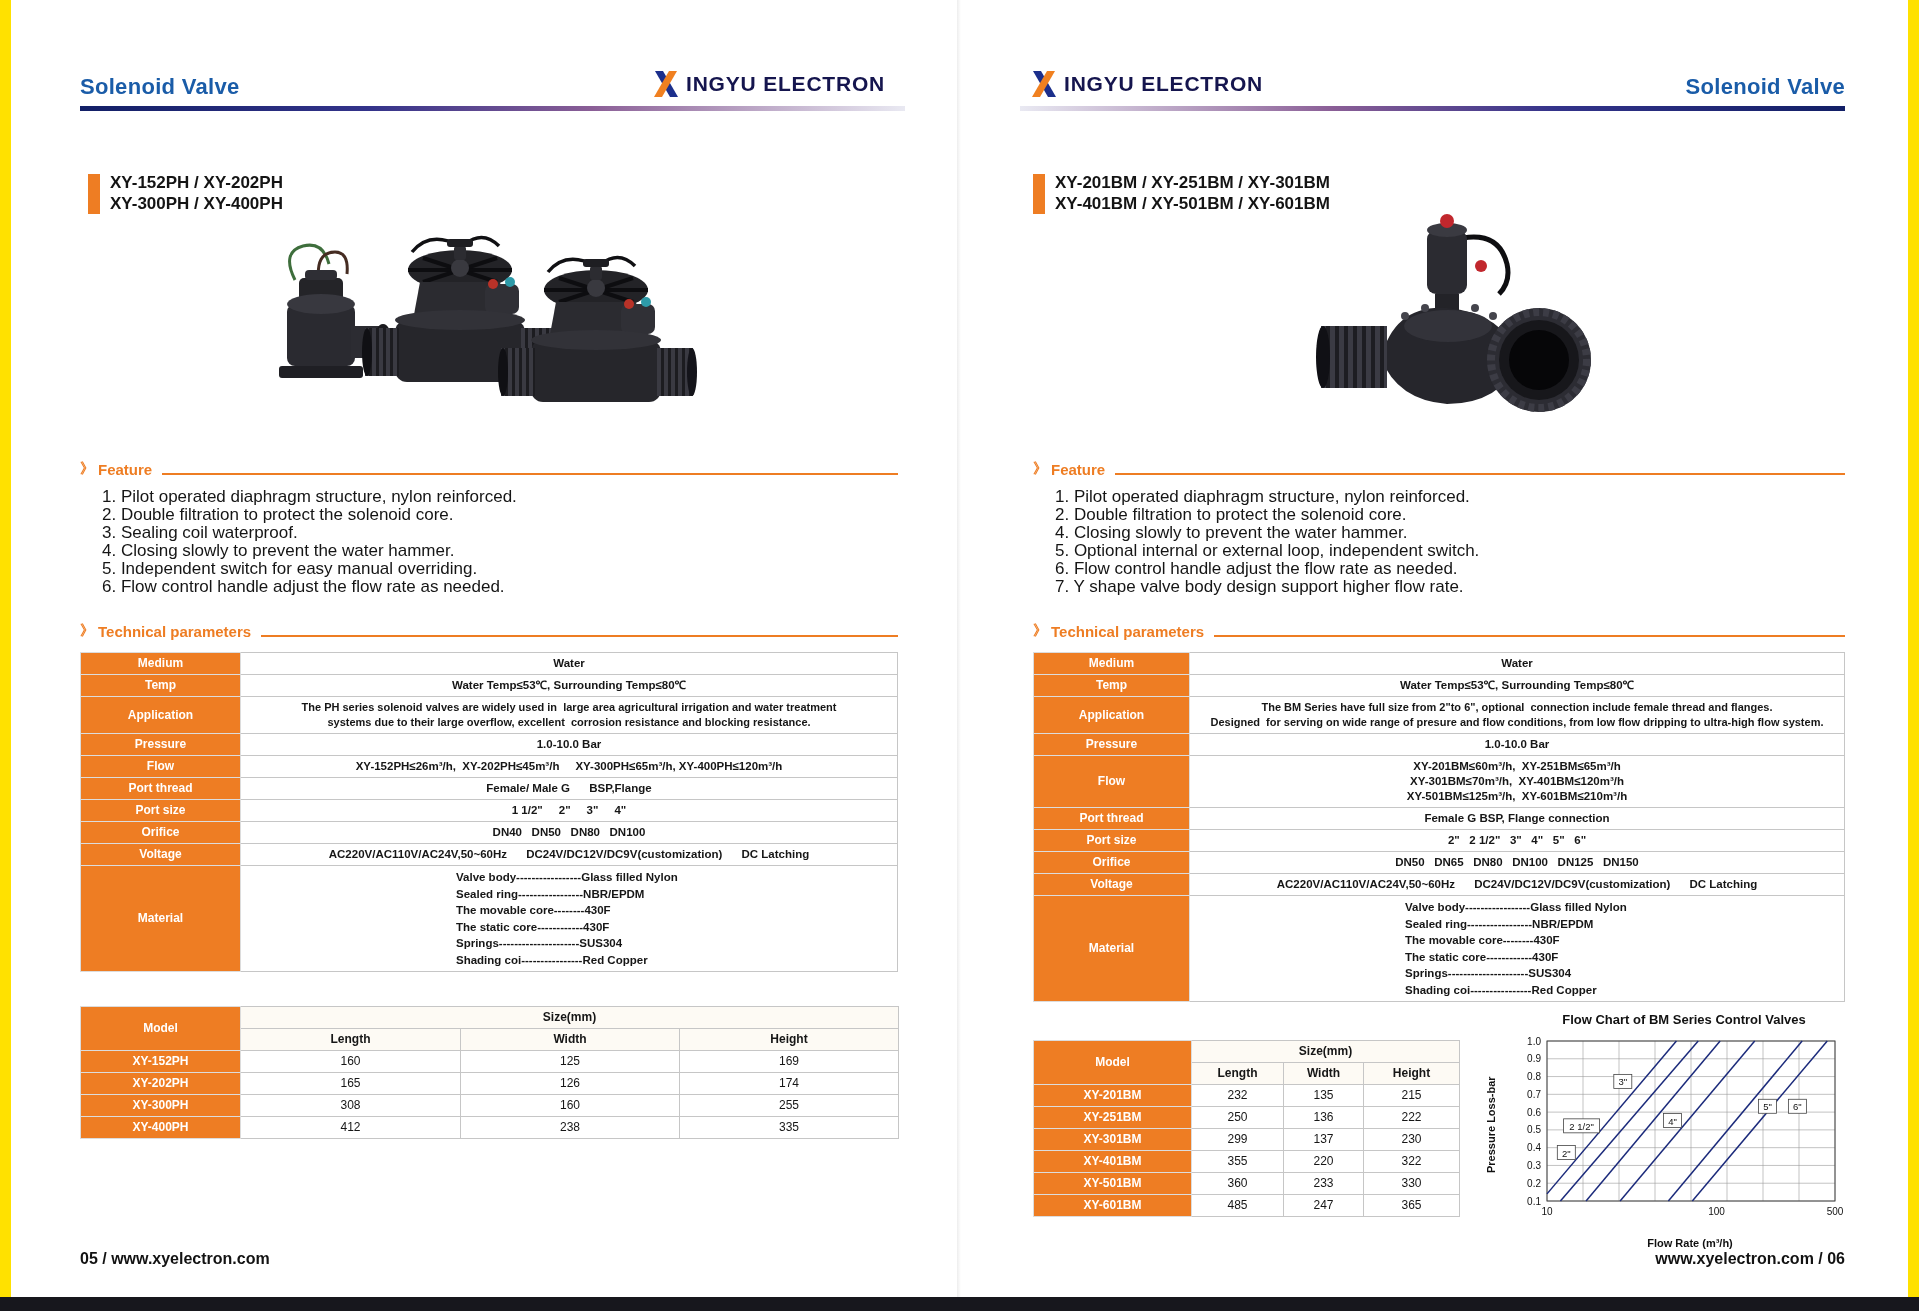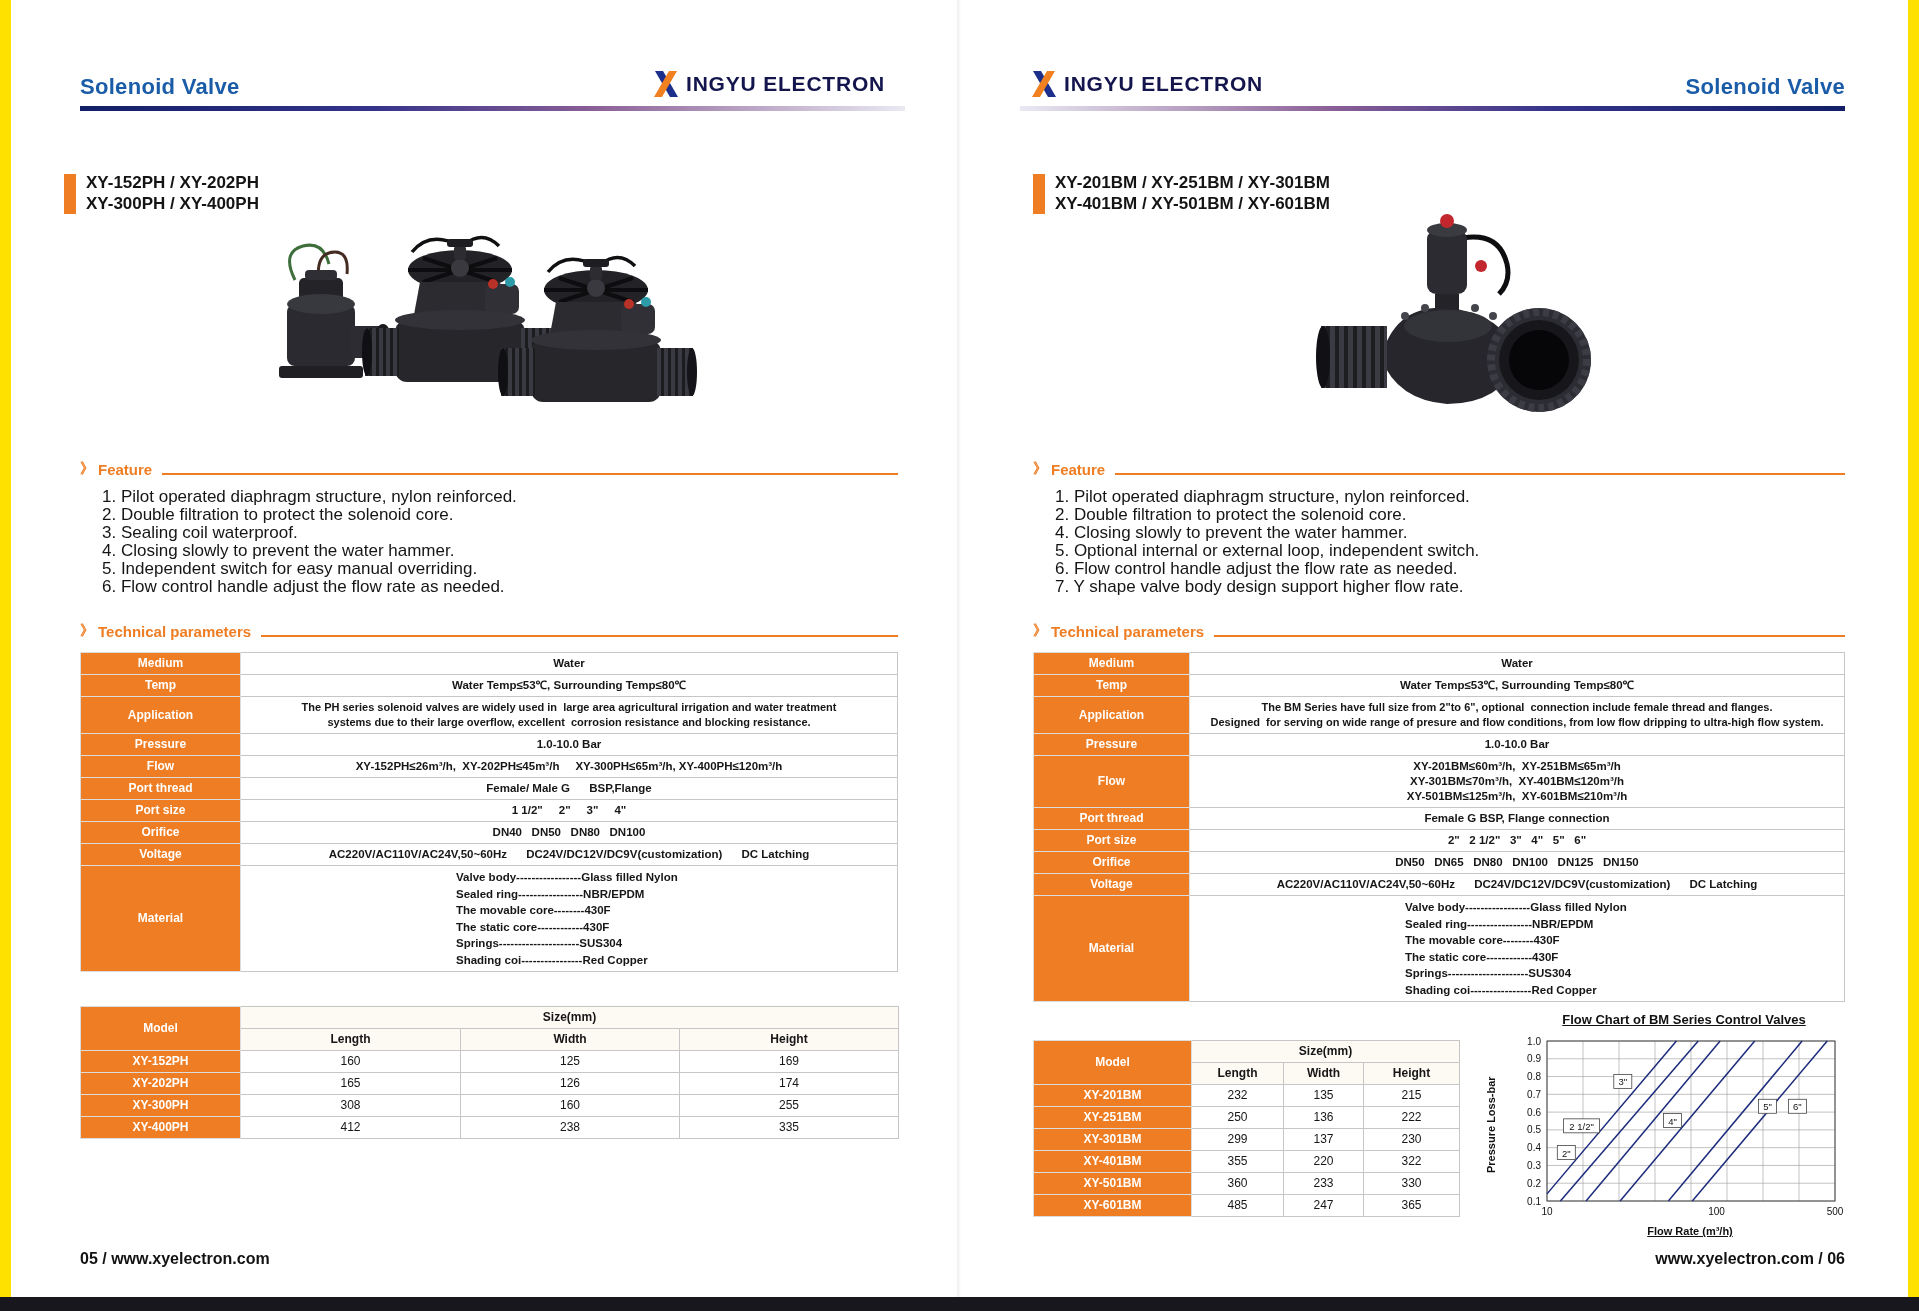--- a/index.html
+++ b/index.html
@@ -48,27 +48,27 @@
   table.size{border-collapse:collapse;table-layout:fixed;width:100%;}
   table.size td{border:1px solid #c6c6c6;text-align:center;vertical-align:middle;
                 padding:3px 4px;font-size:12px;color:#161616;line-height:15px;}
   table.size td.mh{background:var(--orange,#EE7D23);color:#fff;font-weight:bold;border-color:#dcdcdc;}
   table.size td.hd{font-weight:bold;background:#fdfaf4;}
   table.size td.mc{background:var(--orange,#EE7D23);color:#fff;font-weight:bold;border-color:#dcdcdc;}
 
   .footer{font-size:16px;font-weight:bold;color:#121212;}
 
   
-  .flowchart{position:absolute;left:1485px;top:1012px;width:372px;text-decoration:underline;}
+  .flowchart{position:absolute;left:1485px;top:1012px;width:372px;}
   .fc-title{text-align:center;font-size:13px;font-weight:bold;margin-bottom:6px;padding-left:26px;}
   .fc-body{position:relative;}
   .fc-ylabel{position:absolute;left:0px;top:22px;height:140px;writing-mode:vertical-rl;
              transform:rotate(180deg);text-align:center;font-size:11px;font-weight:bold;}
   .fc-body svg{margin-left:18px;display:block;}
-  .fc-xlabel{margin-left:60px;width:290px;text-align:center;font-size:11px;font-weight:bold;margin-top:0px;}
+  .fc-xlabel{margin-left:60px;width:290px;text-align:center;font-size:11px;font-weight:bold;margin-top:12px;}
   svg text{font-family:"Liberation Sans",sans-serif;fill:#111;}
 </style>
 </head>
 <body>
 
 <div class="edge edge-l"></div>
 <div class="edge edge-r"></div>
 <div class="bottom-bar"></div>
 <div class="gutter"></div>
 
@@ -83,21 +83,21 @@
   <span>INGYU ELECTRON</span>
 </div>
 <div class="abs logo" style="left:1030px;top:70px;">
   <svg width="28" height="28" viewBox="0 0 28 28">
     <polygon points="3,1 11,1 26,27 18,27" fill="#1C2F8C"></polygon>
     <polygon points="17,1 25,1 10,27 2,27" fill="#F08020"></polygon>
   </svg>
   <span>INGYU ELECTRON</span>
 </div>
 
-<div class="abs models" style="left:64px;top:172px;">
+<div class="abs models" style="left:88px;top:172px;">
   <div class="bar"></div>
   <div class="lines">
     <div>XY-152PH / XY-202PH</div>
     <div>XY-300PH / XY-400PH</div>
   </div>
 </div>
 
 <svg class="abs" style="left:265px;top:200px;" width="440" height="252" viewBox="0 0 440 252">
   <defs>
     <g id="bigvalve">

